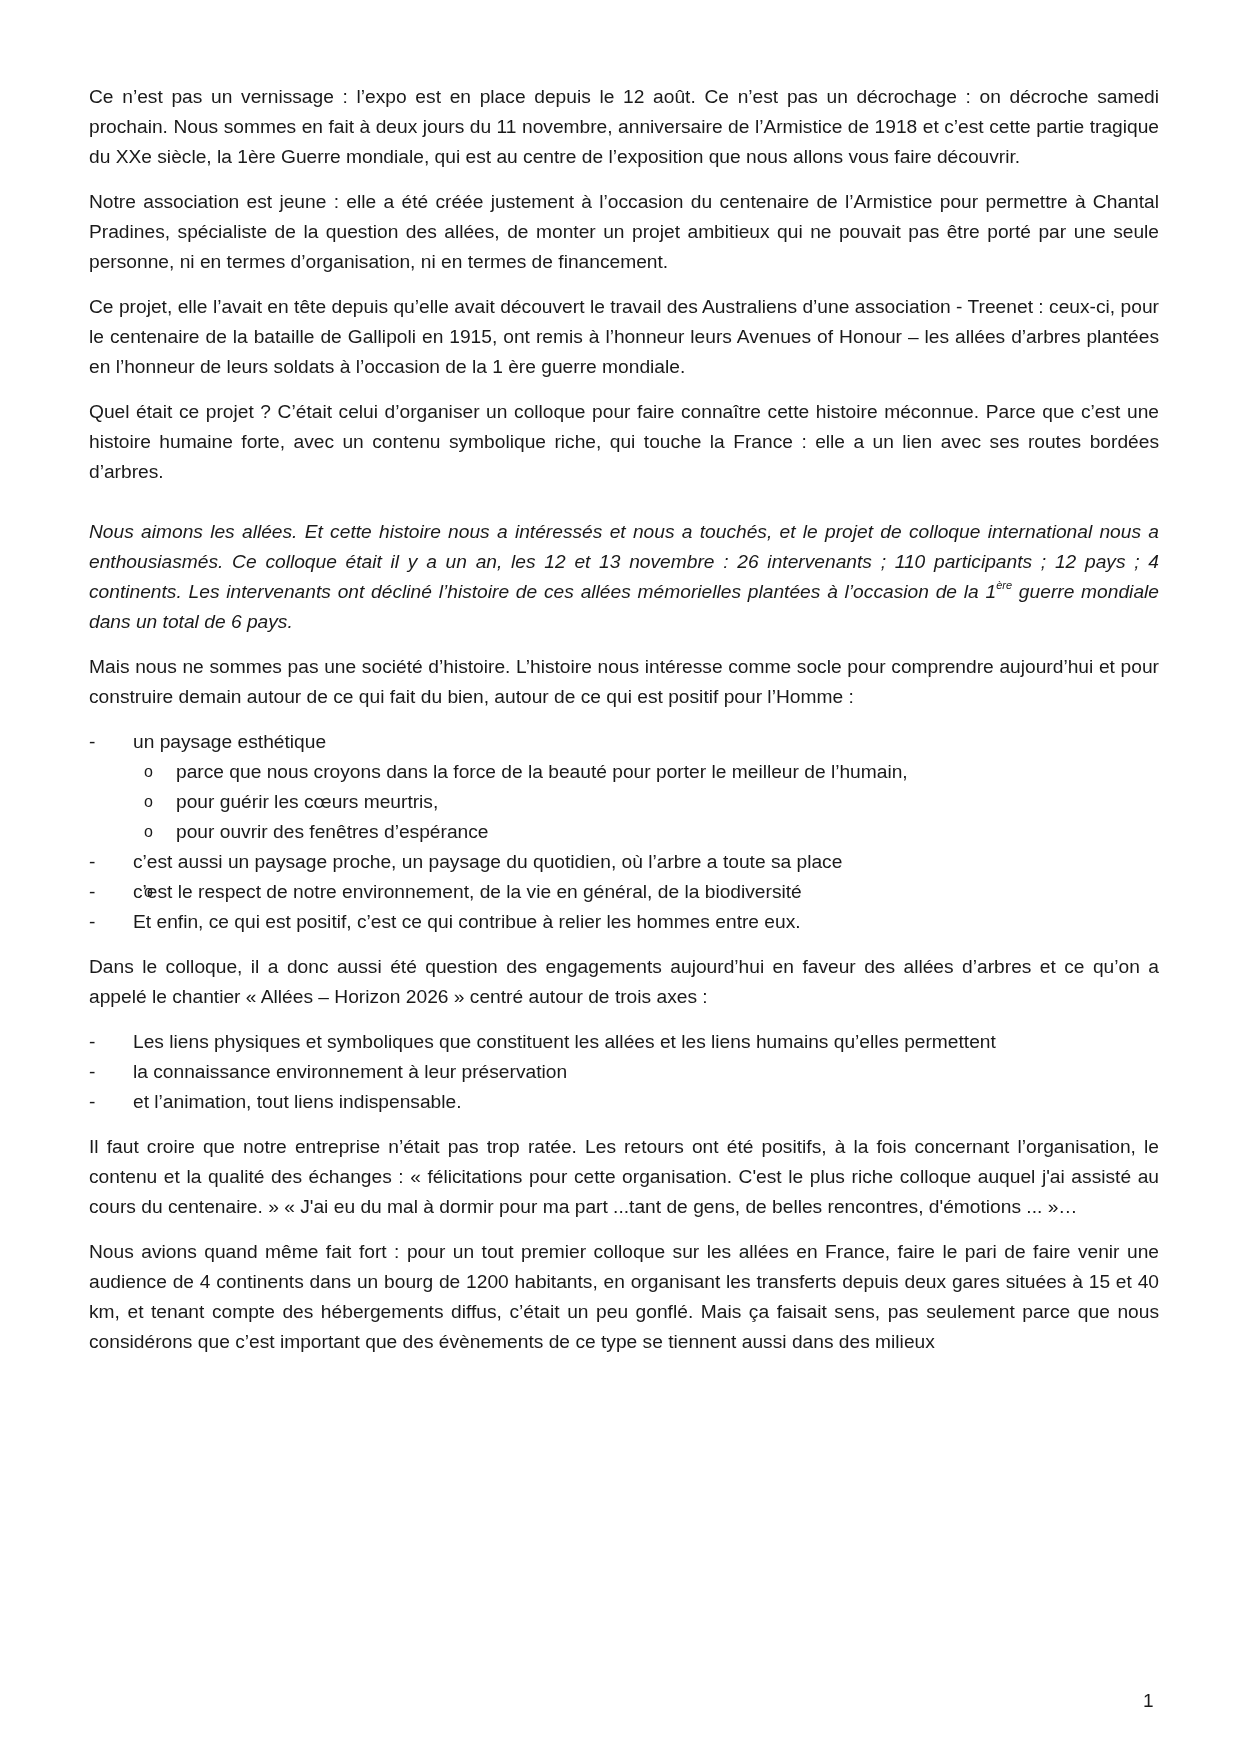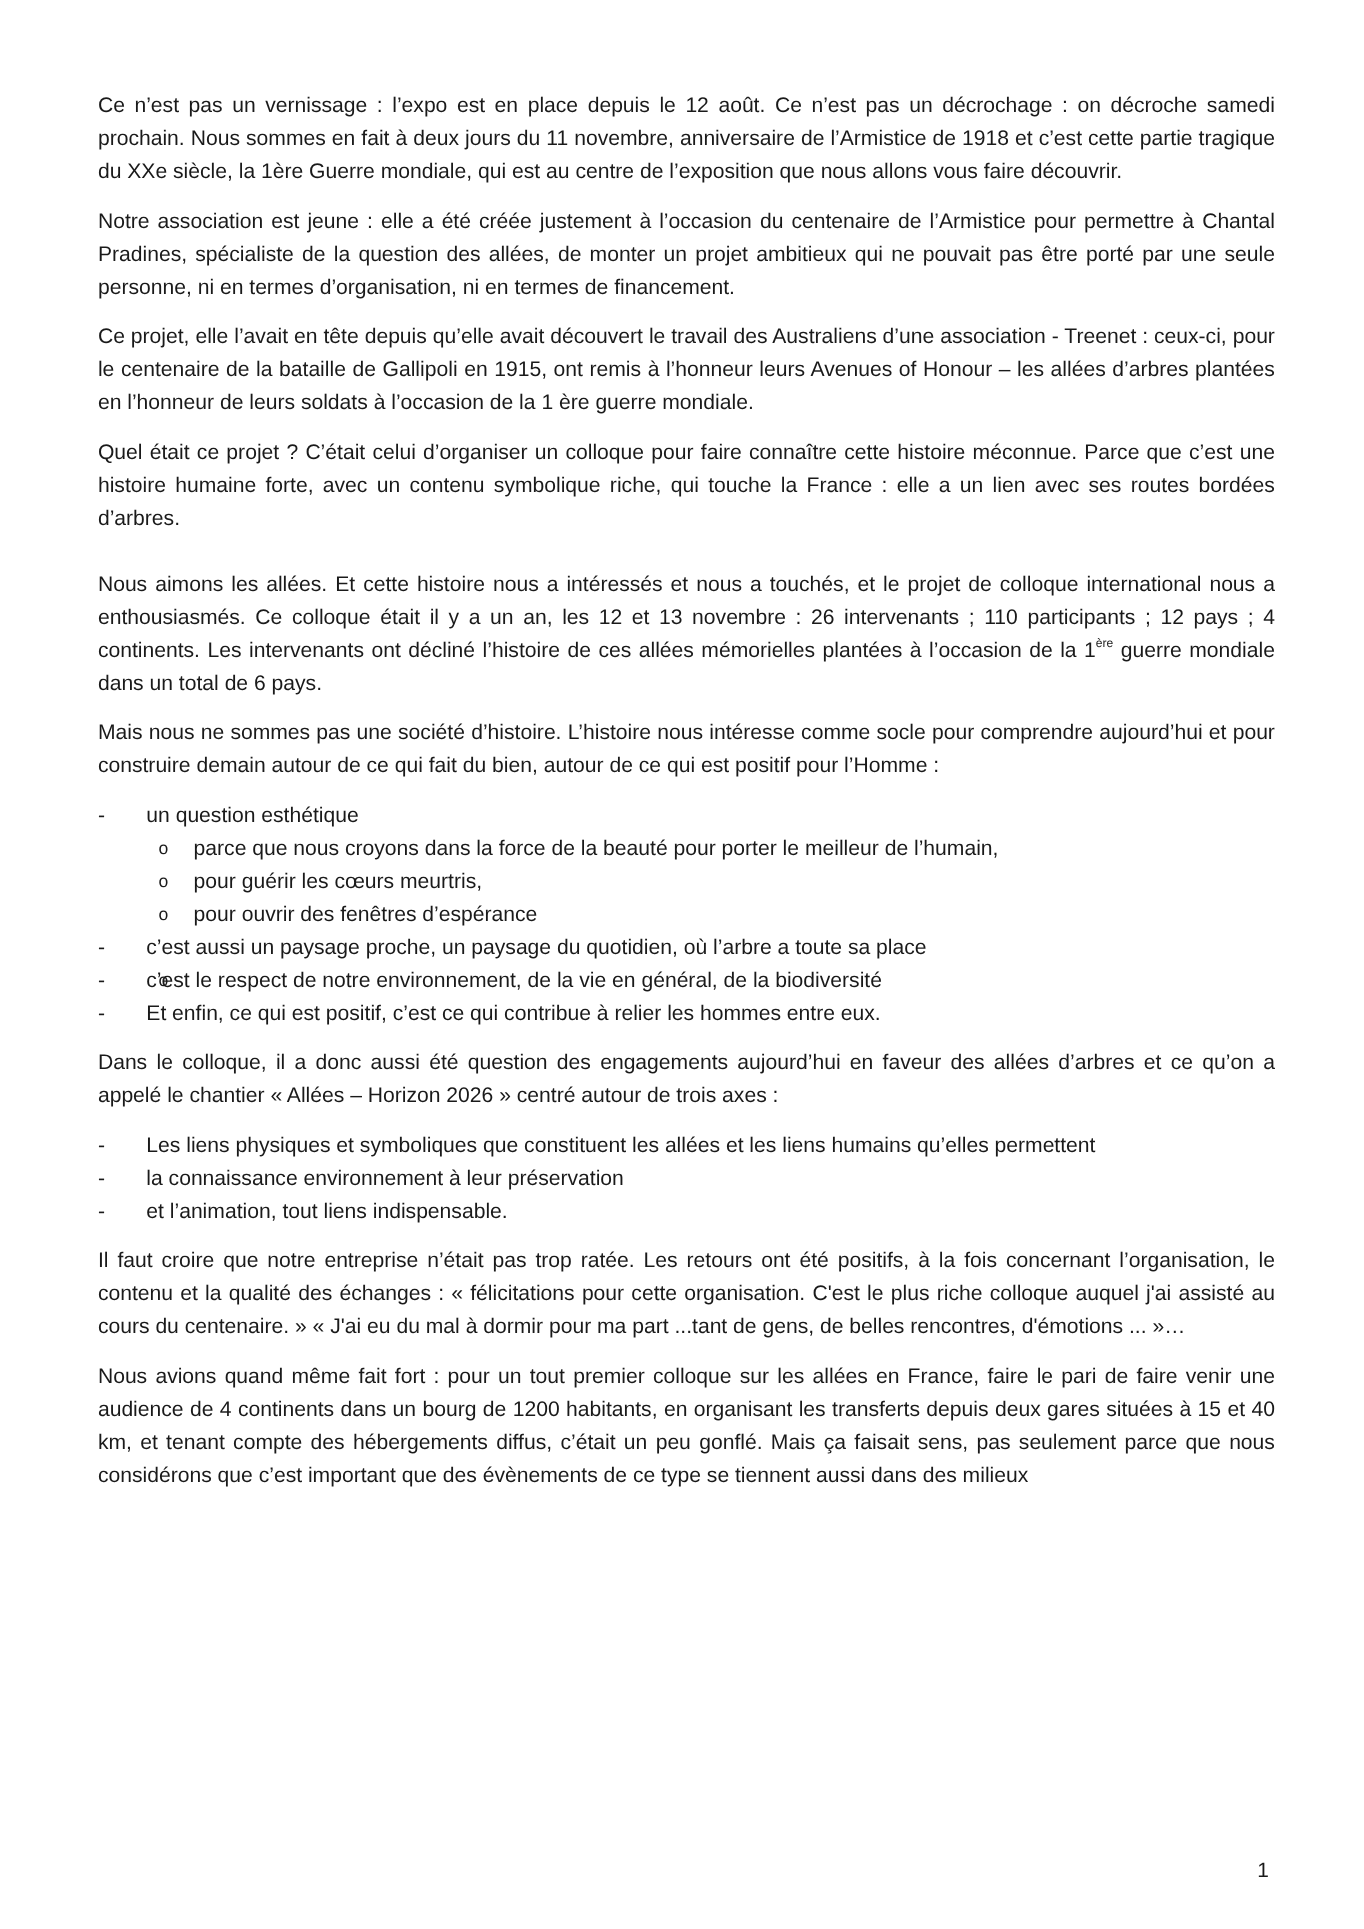--- a/index.html
+++ b/index.html
@@ -3,21 +3,21 @@
 <meta charset="utf-8">
 <style>
   html, body { margin: 0; padding: 0; background: #ffffff; }
   body { width: 1240px; height: 1754px; position: relative; overflow: hidden; }
   .page {
     position: absolute; left: 89px; top: 82px; width: 1070px;
     font-family: "Liberation Sans", "DejaVu Sans", sans-serif;
     font-size: 19.2px; line-height: 30px; color: #1a1a1a;
   }
   p { margin: 0 0 15px 0; text-align: justify; }
-  p.gap-before { margin-top: 30px; }
+  p.gap-before { margin-top: 30px; font-style: italic; }
   ul { list-style: none; margin: 0 0 15px 0; padding: 0; }
   li.l1 { position: relative; padding-left: 44px; text-align: justify; }
   li.l1 > .bullet { position: absolute; left: 0; top: 0; width: 20px; }
   li.l2 { position: relative; padding-left: 87px; text-align: justify; }
   li.l2 > .bullet { position: absolute; left: 55px; top: 0; width: 20px; font-size: 16px; }
   sup { font-size: 11px; line-height: 0; vertical-align: 9px; }
   .page-number {
     position: absolute; left: 1143px; top: 1690px;
     font-family: "Liberation Sans", "DejaVu Sans", sans-serif; font-size: 19px; color: #1a1a1a;
   }
@@ -29,21 +29,21 @@
   <p>Ce n’est pas un vernissage : l’expo est en place depuis le 12 août. Ce n’est pas un décrochage : on décroche samedi prochain. Nous sommes en fait à deux jours du 11 novembre, anniversaire de l’Armistice de 1918 et c’est cette partie tragique du XXe siècle, la 1ère Guerre mondiale, qui est au centre de l’exposition que nous allons vous faire découvrir.</p>
   <p>Notre association est jeune : elle a été créée justement à l’occasion du centenaire de l’Armistice pour permettre à Chantal Pradines, spécialiste de la question des allées, de monter un projet ambitieux qui ne pouvait pas être porté par une seule personne, ni en termes d’organisation, ni en termes de financement.</p>
   <p>Ce projet, elle l’avait en tête depuis qu’elle avait découvert le travail des Australiens d’une association - Treenet : ceux-ci, pour le centenaire de la bataille de Gallipoli en 1915, ont remis à l’honneur leurs Avenues of Honour – les allées d’arbres plantées en l’honneur de leurs soldats à l’occasion de la 1 ère guerre mondiale.</p>
   <p>Quel était ce projet ? C’était celui d’organiser un colloque pour faire connaître cette histoire méconnue. Parce que c’est une histoire humaine forte, avec un contenu symbolique riche, qui touche la France : elle a un lien avec ses routes bordées d’arbres.</p>
 
   <p class="gap-before"><span>Nous aimons les allées. Et cette histoire nous a intéressés et nous a touchés, et le projet de colloque international nous a enthousiasmés. Ce colloque était il y a un an, les 12 et 13 novembre : 26 intervenants ; 110 participants ; 12 pays ; 4 continents. Les intervenants ont décliné l’histoire de ces allées mémorielles plantées à l’occasion de la 1</span><sup>ère</sup><span> guerre mondiale dans un total de 6 pays.</span></p>
 
   <p>Mais nous ne sommes pas une société d’histoire. L’histoire nous intéresse comme socle pour comprendre aujourd’hui et pour construire demain autour de ce qui fait du bien, autour de ce qui est positif pour l’Homme :</p>
 
   <ul>
-    <li class="l1"><span class="bullet">-</span><span>un question esthétique</span></li>
+    <li class="l1"><span class="bullet">-</span><span>un paysage esthétique</span></li>
     <li class="l2"><span class="bullet">o</span><span>parce que nous croyons dans la force de la beauté pour porter le meilleur de l’humain,</span></li>
     <li class="l2"><span class="bullet">o</span><span>pour guérir les cœurs meurtris,</span></li>
     <li class="l2"><span class="bullet">o</span><span>pour ouvrir des fenêtres d’espérance</span></li>
     <li class="l1"><span class="bullet">-</span><span>c’est aussi un paysage proche, un paysage du quotidien, où l’arbre a toute sa place</span></li>
     <li class="l2"><span class="bullet">o</span></li>
     <li class="l1"><span class="bullet">-</span><span>c’est le respect de notre environnement, de la vie en général, de la biodiversité</span></li>
     <li class="l1"><span class="bullet">-</span><span>Et enfin, ce qui est positif, c’est ce qui contribue à relier les hommes entre eux.</span></li>
   </ul>
 
   <p>Dans le colloque, il a donc aussi été question des engagements aujourd’hui en faveur des allées d’arbres et ce qu’on a appelé le chantier « Allées – Horizon 2026 » centré autour de trois axes :</p>

